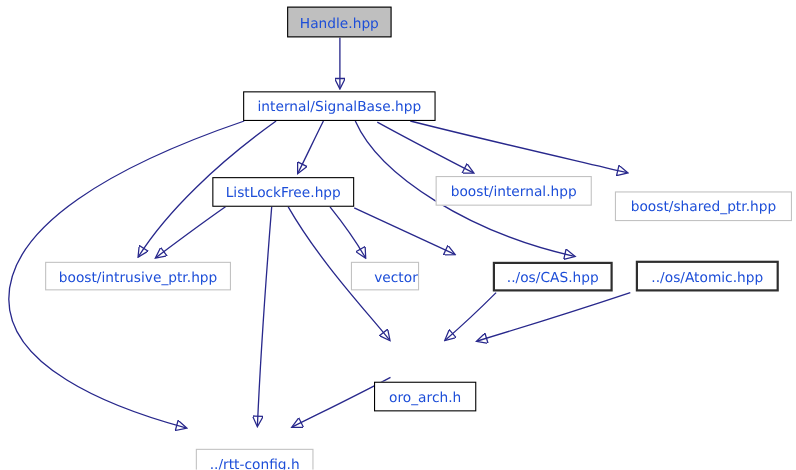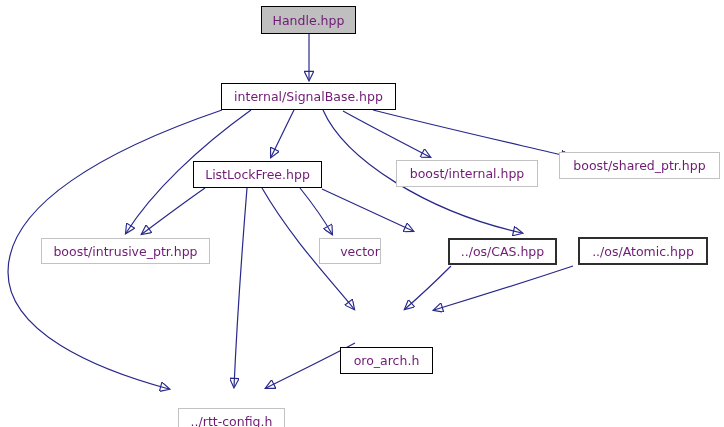--- a/index.html
+++ b/index.html
@@ -7,21 +7,21 @@
     padding: 0;
     background: #ffffff;
   }
   #canvas {
     position: relative;
     width: 724px;
     height: 427px;
     background: #ffffff;
     font-family: "DejaVu Sans", "Liberation Sans", sans-serif;
     font-size: 12.5px;
-    color: #701a75;
+    color: #1d4ed8;
     overflow: hidden;
   }
   #edge-layer {
     position: absolute;
     left: 0;
     top: 0;
     width: 724px;
     height: 427px;
   }
   #edge-layer path {
@@ -84,21 +84,21 @@
   </svg>
 
   <div class="node current" style="left:261px; top:6px;  width:95px;  height:28px;">Handle.hpp</div>
 
   <div class="node link" style="left:221px; top:83px;  width:175px; height:27px;">internal/SignalBase.hpp</div>
 
   <div class="node link" style="left:193px; top:161px; width:129px; height:27px;">ListLockFree.hpp</div>
 
   <div class="node external" style="left:396px; top:160px; width:142px; height:27px;">boost/internal.hpp</div>
 
-  <div class="node external" style="left:559px; top:152px; width:161px; height:27px;">boost/shared_ptr.hpp</div>
+  <div class="node external" style="left:559px; top:174px; width:161px; height:27px;">boost/shared_ptr.hpp</div>
 
   <div class="node external" style="left:26px;  top:238px; width:169px; height:26px;margin-left:15px;">boost/intrusive_ptr.hpp</div>
 
   <div class="node external" style="left:319px; top:238px; width:62px;  height:26px;padding-left:20px;">vector</div>
 
   <div class="node link thick" style="left:404px; top:238px; width:109px; height:27px;">../os/CAS.hpp</div>
 
   <div class="node link thick" style="left:534px; top:237px; width:130px; height:28px;">../os/Atomic.hpp</div>
 
   <div class="node link" style="left:340px; top:315px; width:93px;  height:27px;margin-top:32px;">oro_arch.h</div>

